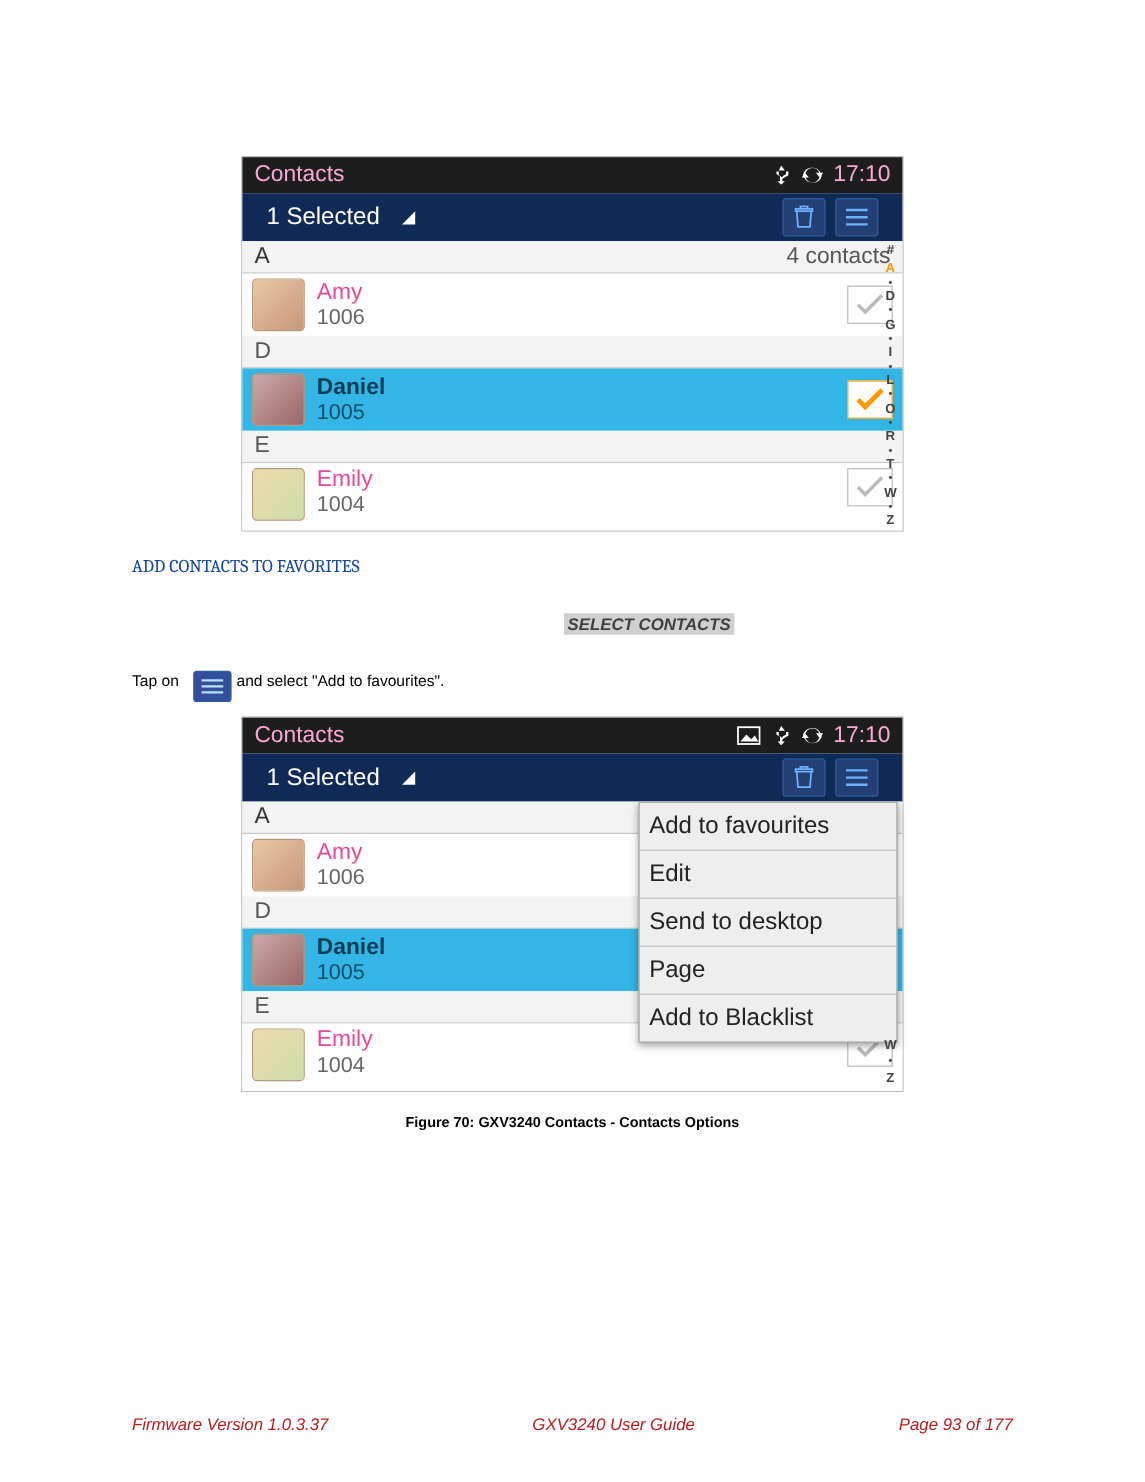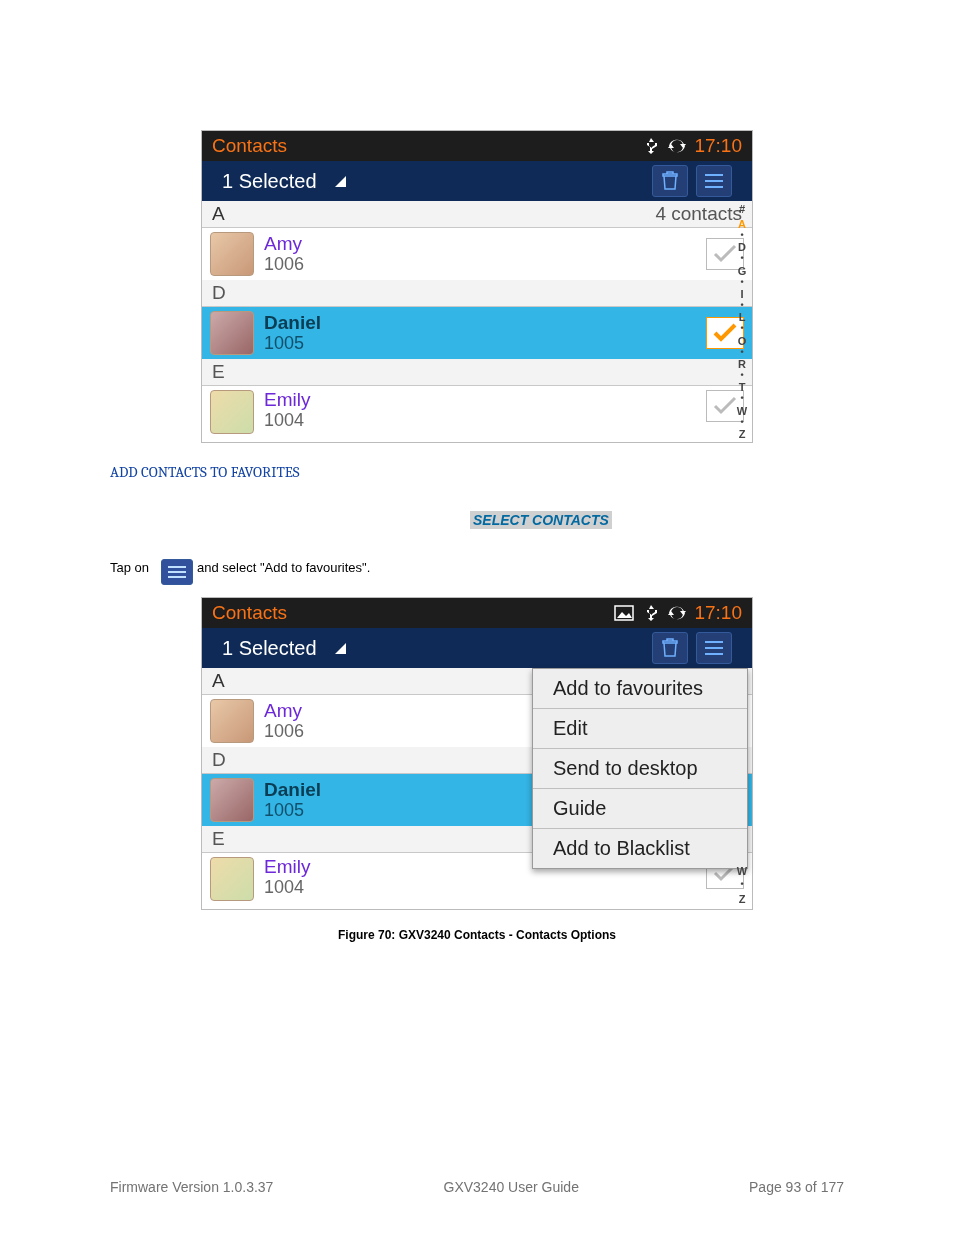--- a/index.html
+++ b/index.html
@@ -49,21 +49,21 @@
   .shot{
     width:550px;
     margin:80px auto 10px auto;
     border:1px solid #bbb;
     background:#fff;
     font-size:19px;
   }
   .shot2{margin-top:12px}
   .statusbar{
     background:#1d1d1d;
-    color:#f97316;
+    color:#f9a8d4;
     display:flex;
     align-items:center;
     height:30px;
     padding:0 10px;
     font-size:19px;
   }
   .statusbar .sp{flex:1}
   .statusbar .ico{margin-left:10px;display:inline-flex;align-items:center}
   .selbar{
     background:#0f2a56;
@@ -125,21 +125,21 @@
   .row.selected .rname{color:#0b3d54;font-weight:bold}
   .row.selected .rnum{color:#11506c}
   .row.clipped{height:48px;overflow:hidden;align-items:flex-start}
   .avatar{
     width:42px;height:42px;border-radius:4px;
     background:linear-gradient(135deg,#e8c8a8,#c89878);
     flex:0 0 42px;
     border:1px solid #b79a7e;
   }
   .rtxt{margin-left:10px;flex:1;line-height:1.1}
-  .rname{color:#6d28d9;font-size:19px}
+  .rname{color:#ec4899;font-size:19px}
   .rnum{color:#666;font-size:18px}
   .chk{
     width:36px;height:30px;
     border:1px solid #bbb;
     background:#fff;
     display:inline-flex;align-items:center;justify-content:center;
   }
   .chk svg{display:block}
   .chk.on{border-color:#ff9800}
   .idx{
@@ -157,21 +157,21 @@
   .menu{
     position:absolute;
     right:4px;top:0;
     width:214px;
     background:#eee;
     border:1px solid #9a9a9a;
     box-shadow:0 3px 6px rgba(0,0,0,.35);
   }
   .menu .mi{
     border-bottom:1px solid #bfbfbf;
-    padding:8px 20px;
+    padding:8px 8px;
     font-size:20px;
     color:#222;
   }
   .menu .mi:last-child{border-bottom:none}
   
   .figcap{
     text-align:center;
     font-size:12px;
     font-weight:bold;
     margin:18px 0 40px 0;
@@ -183,36 +183,37 @@
     font-size:15px;
     margin:20px 0 30px 0;
   }
   .subhead{
     display:inline-block;
     background:#d0d0d0;
     font-style:italic;
     font-weight:bold;
     font-size:14px;
     padding:1px 3px;
-    color:#0369a1;
+    color:#404040;
     margin-left:360px;
     margin-bottom:30px;
   }
   .para{
     font-size:13px;
     line-height:1.4;
     display:flex;align-items:flex-start;
   }
   .para .gap{display:inline-block;width:4px}
   .foot{
     position:absolute;
     bottom:40px;left:110px;right:110px;
     display:flex;
     font-size:14px;
-    color:#737373;
+    color:#b91c1c;
+    font-style:italic;
   }
   .foot .sp{flex:1}
 </style>
 </head>
 <body>
 
 <div class="page">
 
 
   <div class="shot">
@@ -399,21 +400,21 @@
             <svg width="26" height="20">
               <path d="M3 10l6 6L23 2" fill="none" stroke="#bbb" stroke-width="3"></path>
             </svg>
           </span>
       </div>
 
       <div class="menu">
         <div class="mi">Add to favourites</div>
         <div class="mi">Edit</div>
         <div class="mi">Send to desktop</div>
-        <div class="mi">Guide</div>
+        <div class="mi">Page</div>
         <div class="mi">Add to Blacklist</div>
       </div>
 
       <div class="idx" style="top:auto;height:40px;bottom:2px">
         <span>W</span>
           <span class="dot">•</span>
         <span>Z</span>
       </div>
     </div>
   </div>

